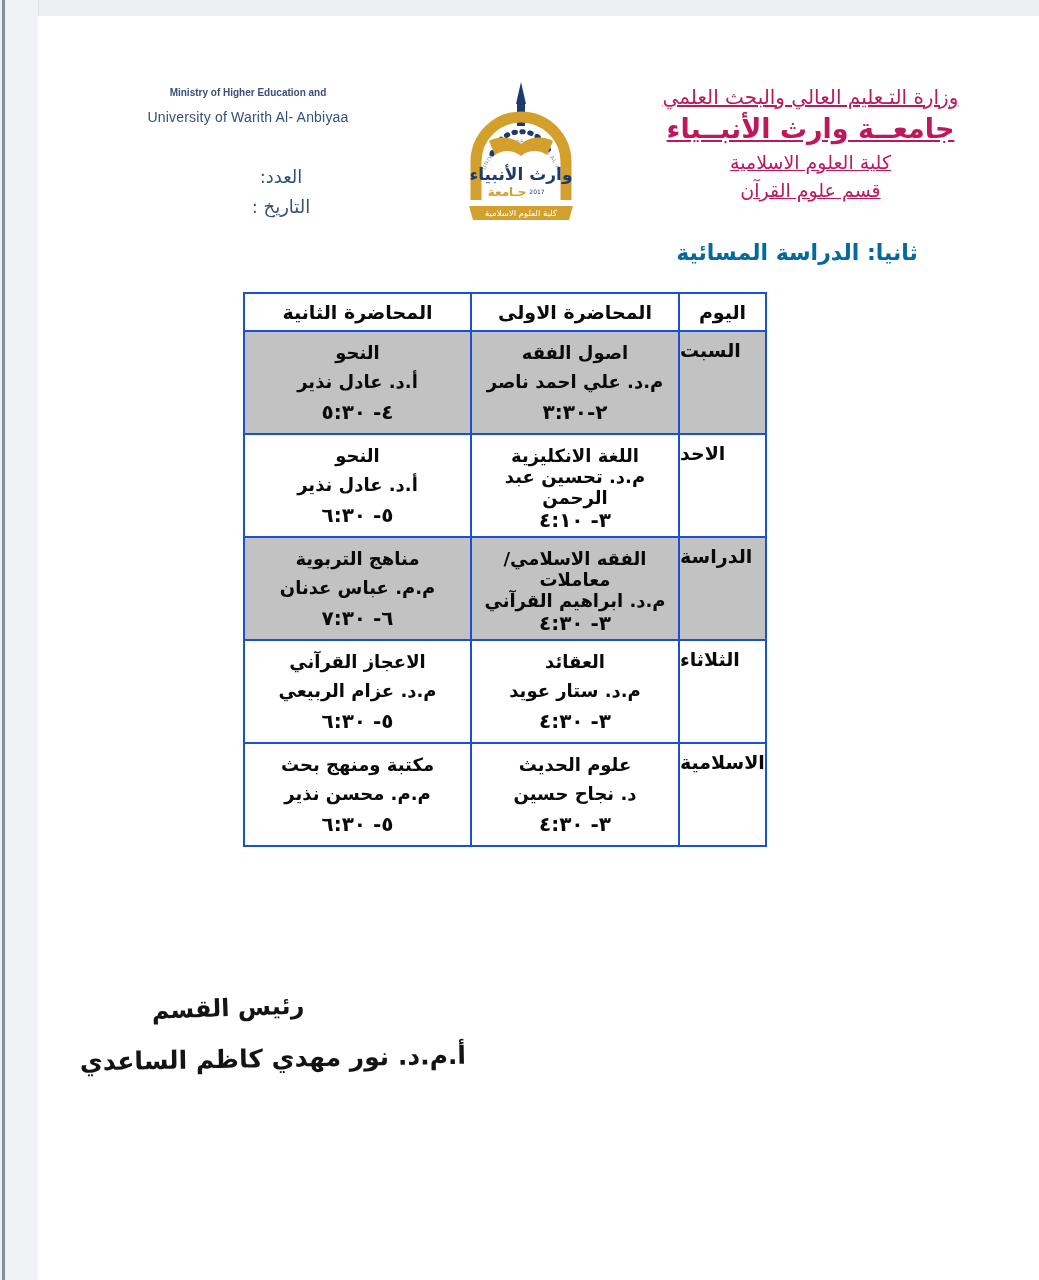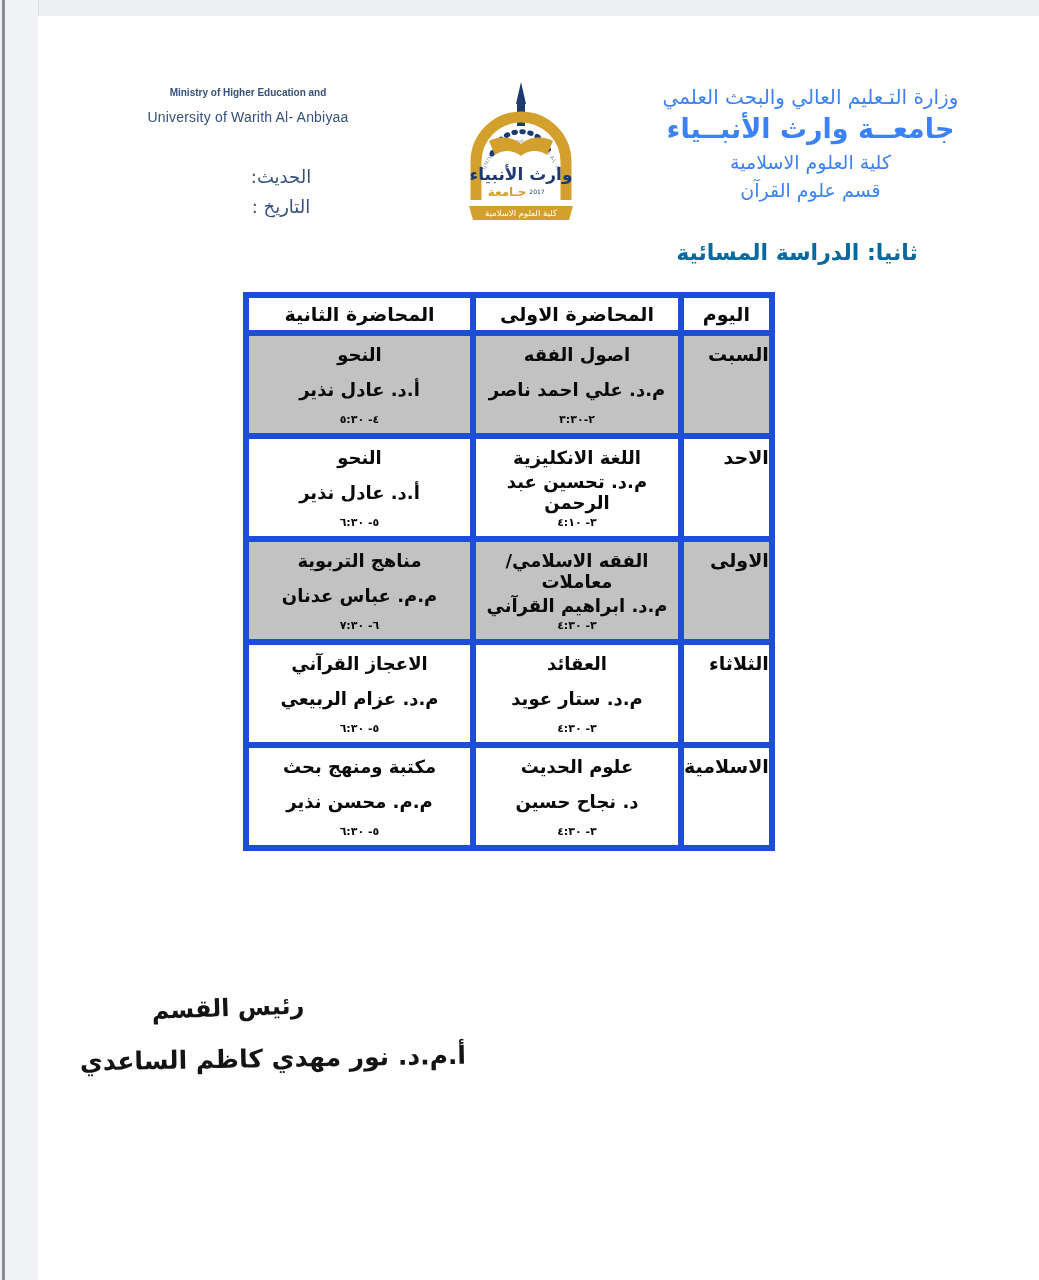--- a/index.html
+++ b/index.html
@@ -22,21 +22,21 @@
   }
   .hdr-left .en-line{font-size:10px;line-height:21px;font-weight:bold;}
   .hdr-left .en-univ{font-size:14px;line-height:28px;font-weight:normal;margin-top:0;letter-spacing:.2px;}
   .hdr-left-ar{
     position:absolute;left:143px;top:146px;width:200px;
     text-align:center;color:#35507a;direction:rtl;
     font-size:18px;line-height:30px;
   }
   .hdr-right{
     position:absolute;left:595px;top:68px;width:355px;
-    text-align:center;color:#3b82f6;direction:rtl;
+    text-align:center;color:#be185d;direction:rtl;text-decoration:underline;
   }
   .hdr-right .ar-line1{font-size:20px;line-height:26px;}
   .hdr-right .ar-line2{font-size:27px;line-height:38px;font-weight:bold;}
   .hdr-right .ar-line3,.hdr-right .ar-line4{font-size:19px;line-height:28px;}
 
   .logo{position:absolute;left:407px;top:64px;width:152px;height:150px;}
 
   
   .doc-title{
     position:absolute;left:636px;top:224px;width:246px;
@@ -48,52 +48,52 @@
   table.schedule{
     position:absolute;left:205px;top:276px;
     border-collapse:collapse;table-layout:fixed;
     direction:rtl;
     font-weight:bold;color:#0a0a0a;
   }
   table.schedule col.c-day{width:87px;}
   table.schedule col.c-first{width:208px;}
   table.schedule col.c-second{width:227px;}
   table.schedule th,table.schedule td{
-    border:6px solid #1d4ed8;padding:0;background:#ffffff;
+    border:2px solid #1d4ed8;padding:0;background:#ffffff;
   }
   table.schedule thead tr{height:38px;}
   table.schedule th{font-size:19px;text-align:center;vertical-align:middle;}
   table.schedule tbody tr{height:103px;}
-  table.schedule td.day{vertical-align:top;text-align:right;font-size:19px;padding-top:7px;}
+  table.schedule td.day{vertical-align:top;text-align:left;font-size:19px;padding-top:7px;}
   tr.shaded td{background:#c2c2c2;}
   .cell{display:flex;flex-direction:column;justify-content:space-between;height:95px;padding:7px 4px 6px;box-sizing:border-box;text-align:center;}
   .cell .course{font-size:18px;}
   .cell .teacher{font-size:18px;}
-  .cell .time{font-size:11px;letter-spacing:1px;}
+  .cell .time{font-size:20px;letter-spacing:1px;}
 
   
   .sig{position:absolute;left:40px;top:978px;width:390px;text-align:center;direction:rtl;color:#141414;}
   .sig-title{font-size:24px;font-weight:bold;transform:rotate(-2deg);margin-right:90px;}
   .sig-name{font-size:25px;font-weight:bold;margin-top:22px;transform:rotate(-1deg);letter-spacing:-1px;}
 </style>
 </head>
 <body>
 
 <div class="page">
   <div class="edge-line"></div>
   <div class="edge-strip"></div>
 
   <div class="doc">
 
     <div class="hdr-left">
       <div class="en-line">Ministry of Higher Education and</div>
       <div class="en-univ">University of Warith Al- Anbiyaa</div>
     </div>
     <div class="hdr-left-ar">
-      <div>الحديث:</div>
+      <div>العدد:</div>
       <div>التاريخ :</div>
     </div>
 
     <div class="logo">
       <svg viewBox="0 0 152 150" width="152" height="150">
 
         <path d="M76 2 L81 24 L71 24 Z" fill="#1d3a70"></path>
         <rect x="72" y="22" width="8" height="24" fill="#1d3a70"></rect>
 
         <path d="M31 120 L31 82 A45 45 0 0 1 121 82 L121 120" stroke="#d3a02e" stroke-width="11" fill="none"></path>
@@ -169,21 +169,21 @@
           </td>
           <td>
             <div class="cell">
               <div class="course">النحو</div>
               <div class="teacher">أ.د. عادل نذير</div>
               <div class="time">٥- ٦:٣٠</div>
             </div>
           </td>
         </tr>
         <tr class="shaded">
-          <td class="day">الاولى</td>
+          <td class="day">الدراسة</td>
           <td>
             <div class="cell">
               <div class="course">الفقه الاسلامي/ معاملات</div>
               <div class="teacher">م.د. ابراهيم القرآني</div>
               <div class="time">٣- ٤:٣٠</div>
             </div>
           </td>
           <td>
             <div class="cell">
               <div class="course">مناهج التربوية</div>

